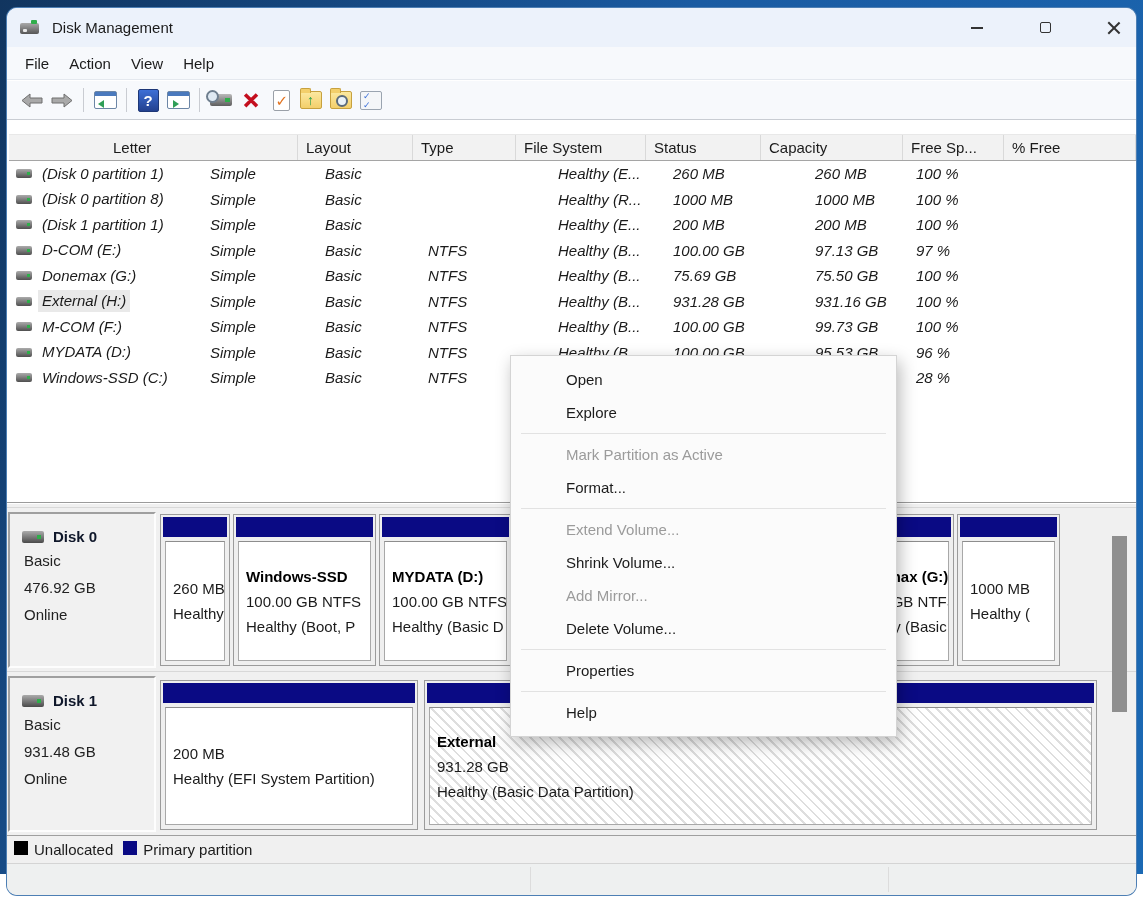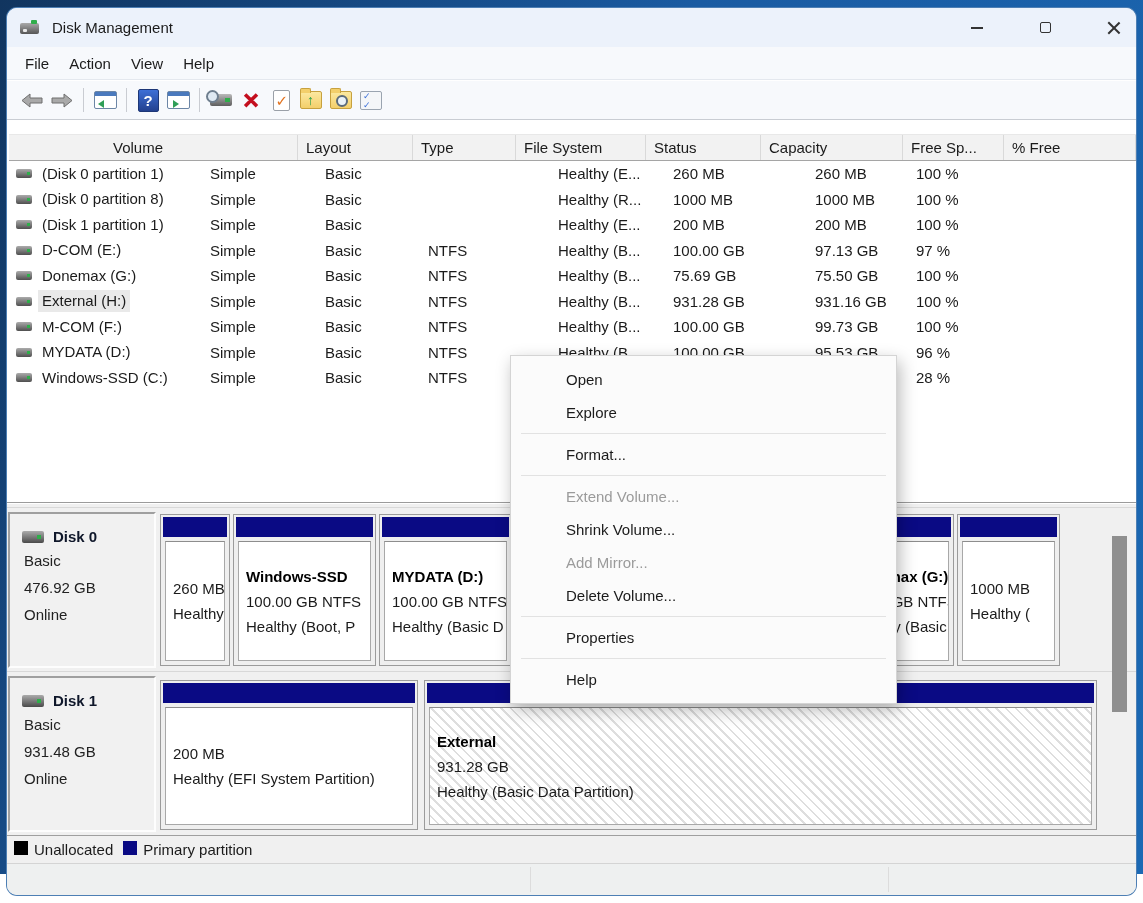--- a/index.html
+++ b/index.html
@@ -92,21 +92,21 @@
   .listpane { position:absolute; left:0; top:112px; width:100%; height:383px;
     background:#fff; border-bottom:1px solid #9b9b9b; }
   .vheader { position:absolute; left:2px; top:14px; right:0; height:27px;
     display:flex; background:#f2f2f2; border-bottom:1px solid #a5a5a5;
     border-top:1px solid #e8e8e8; }
   .hcell { height:100%; line-height:25px; font-size:15px; color:#1b1b1b;
     padding-left:8px; border-right:1px solid #d9d9d9; overflow:hidden;
     white-space:nowrap; flex:0 0 auto; }
   .hfill { flex:1 1 auto; border-right:none; }
   .vrows { position:absolute; left:2px; top:41px; right:0; bottom:0; }
-  .trow { display:flex; height:25.5px; align-items:flex-end; }
+  .trow { display:flex; height:25.5px; align-items:flex-end;font-style:italic; }
   .cell { font-size:15px; color:#1b1b1b; white-space:nowrap; overflow:hidden;
     padding-left:8px; flex:0 0 auto; height:100%; line-height:25.5px; }
   .c1{width:193px; display:flex; align-items:center; padding-left:7px;}
   .c2{width:115px;} .c3{width:103px;} .c4{width:130px;} .c5{width:115px;}
   .c6{width:142px;} .c7{width:101px;} .c8{width:132px;}
   .hdd { width:16px; height:9px; background:linear-gradient(#ababab,#4f4f4f);
     border-radius:2px; margin-right:6px; flex:0 0 auto; position:relative; }
   .hdd::after { content:""; position:absolute; right:2px; top:3px; width:3px;
     height:3px; background:#2fae4a; }
   .vol-text { padding:2px 4px; line-height:18px; }
@@ -242,21 +242,21 @@
         </div>
       <div class="tb-btn" title="properties-list">
           <div class="props-ico"></div>
         </div>
     </div>
 
     <div class="listpane">
       <div class="vheader">
 
         <div class="hcell hfill"></div>
-      <div class="hcell" style="width: 193px;">Volume</div>
+      <div class="hcell" style="width: 193px;">Letter</div>
           <div class="hcell" style="width: 115px;">Layout</div>
           <div class="hcell" style="width: 103px;">Type</div>
           <div class="hcell" style="width: 130px;">File System</div>
           <div class="hcell" style="width: 115px;">Status</div>
           <div class="hcell" style="width: 142px;">Capacity</div>
           <div class="hcell" style="width: 101px;">Free Sp...</div>
           <div class="hcell" style="width: 132px;">% Free</div>
         </div>
       <div class="vrows">
 
@@ -495,20 +495,24 @@
           
         </div>
         <div class="cm-entry item">
           <span class="cm-label">Explore</span>
           
         </div>
         <div class="cm-entry separator">
           
           
         </div>
+        <div class="cm-entry disabled item">
+          <span class="cm-label">Mark Partition as Active</span>
+          
+        </div>
         <div class="cm-entry item">
           <span class="cm-label">Format...</span>
           
         </div>
         <div class="cm-entry separator">
           
           
         </div>
         <div class="cm-entry disabled item">
           <span class="cm-label">Extend Volume...</span>

